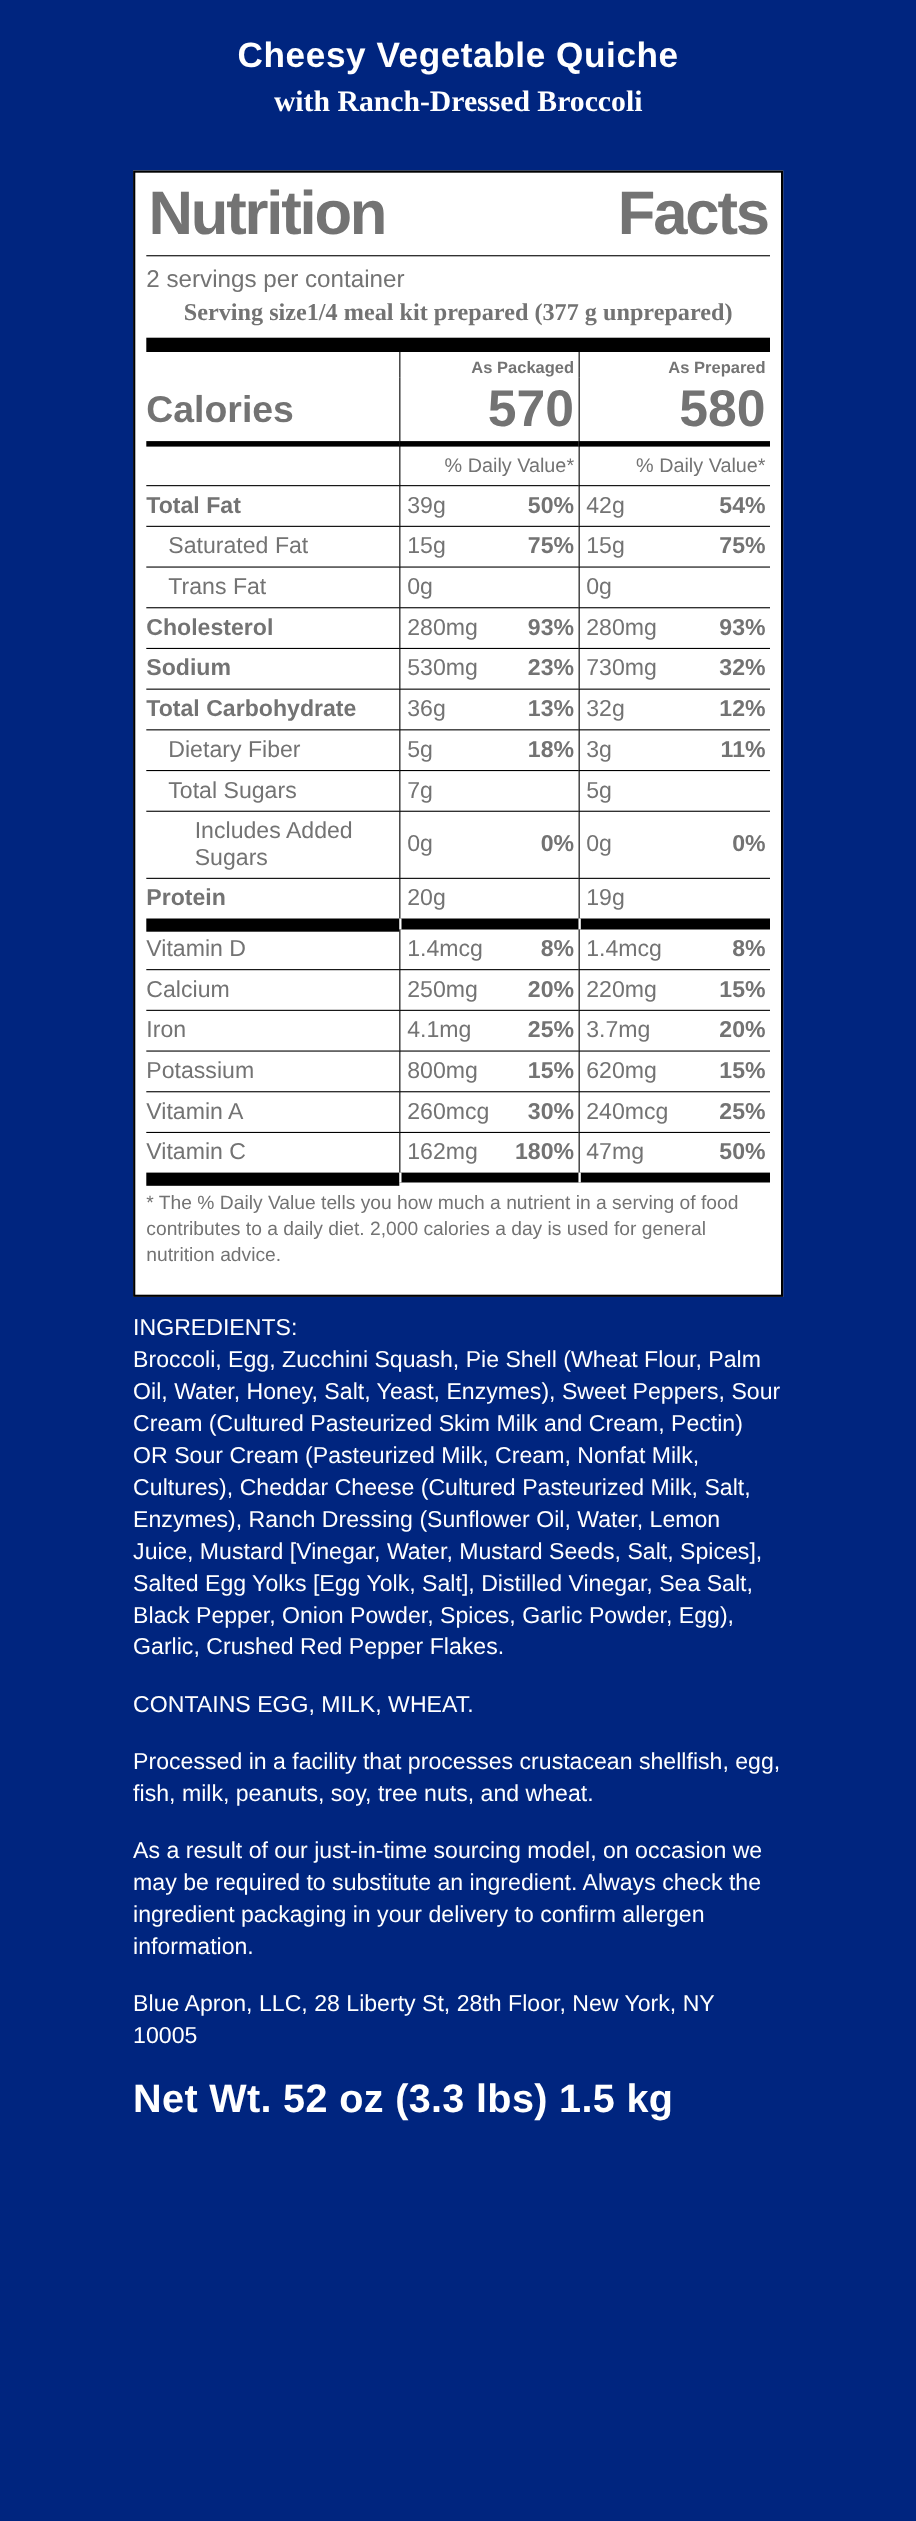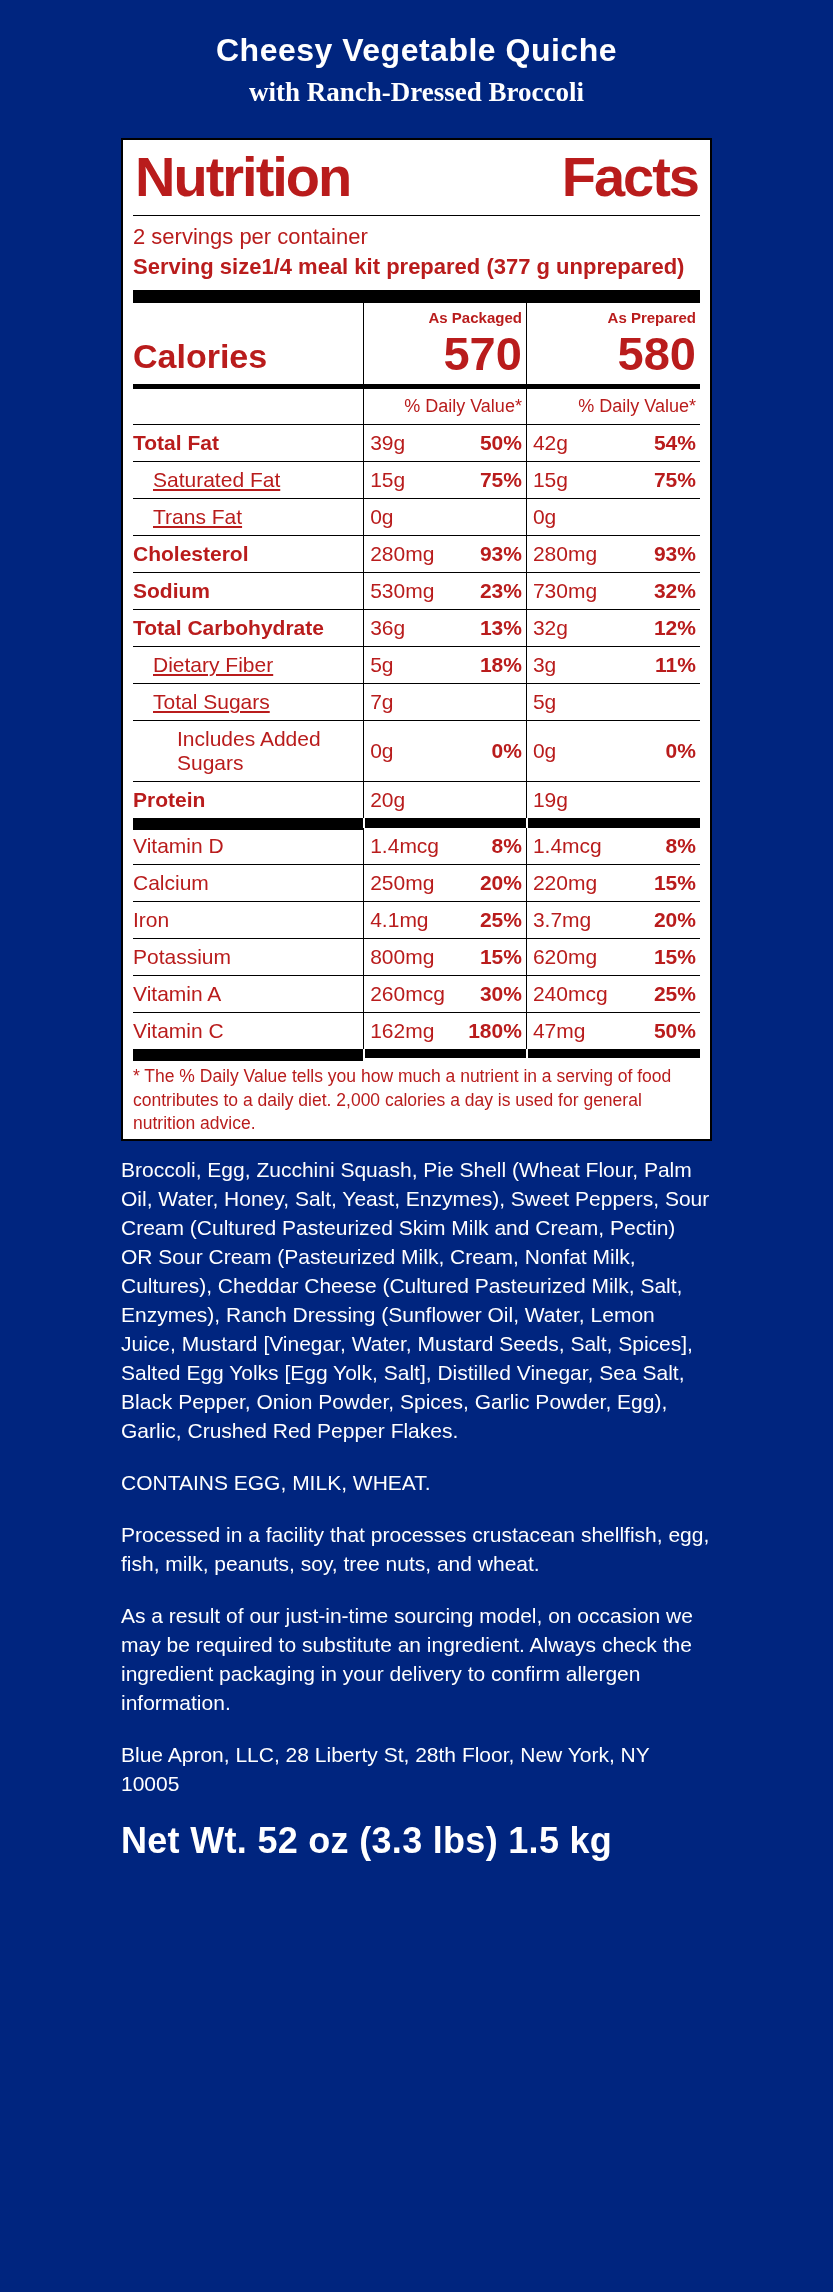--- a/index.html
+++ b/index.html
@@ -8,41 +8,41 @@
     width:833px; height:2292px;
     background:#00257F;
     font-family:"Liberation Sans", sans-serif;
     overflow:hidden;
   }
   .page-header { padding-top:32px; text-align:center; color:#FFFFFF; }
   .title { font-size:32px; font-weight:bold; letter-spacing:0.5px; }
   .subtitle { font-size:27px; font-weight:bold; margin-top:8px;font-family:Liberation Serif, serif; }
 
   .panel {
-    width:591px; margin:30px auto 0;
+    width:591px; margin:47px auto 0;
     background:#FFFFFF; border:2px solid #000;
-    padding:8px 10px 4px; color:#b91c1c;
+    padding:8px 10px 25px; color:#737373;
   }
   .nf-heading {
     display:flex; justify-content:space-between;
     font-weight:bold; font-size:56px; letter-spacing:-2px; line-height:1.05;
     border-bottom:1px solid #000; padding:0 2px 8px;
   }
   .servings { font-size:22px; padding:8px 0 2px; }
-  .serving-size { display:flex; justify-content:flex-start; font-size:22px; font-weight:bold; padding:2px 0 10px; }
+  .serving-size { display:flex; justify-content:center; font-size:22px; font-weight:bold; padding:2px 0 10px;font-family:Liberation Serif, serif; }
   .bar-full { height:13px; background:#000; }
 
   .t-row { display:flex; align-items:stretch; }
   .cell { }
   .c-name { width:40.6%; padding:6px 2px 6px 0; font-size:21px; display:flex; align-items:center; }
   .c-val  { width:28.7%; border-left:1.5px solid #000; display:flex; justify-content:space-between; align-items:center; padding:6px 4px 6px 6px; font-size:21px; }
   .c-val.prep { width:30.7%; }
   .dv { font-weight:bold; }
   .bold { font-weight:bold; }
-  .ind1 { padding-left:20px;text-decoration:underline; }
+  .ind1 { padding-left:20px; }
   .ind2 { padding-left:44px; }
 
   .hdr-row .c-name { padding:6px 0 0; }
   .hdr-row .c-val  { justify-content:flex-end; font-weight:bold; font-size:15px; padding:6px 4px 0 6px; }
   .cal-row .c-name { font-size:34px; font-weight:bold; align-items:flex-end; padding-bottom:8px; }
   .cal-row .c-val  { justify-content:flex-end; align-items:flex-end; font-size:47px; font-weight:bold; line-height:0.95; padding-bottom:8px; }
   .dv-row > .cell { border-top:5px solid #000; }
   .dv-row .c-val { justify-content:flex-end; font-weight:normal; font-size:18px; padding-top:7px; padding-bottom:7px; }
   .sep > .cell { border-top:1px solid #000; }
 
@@ -290,19 +290,20 @@
   <div class="t-row bar-row thin-bar">
     <div class="cell c-name"></div>
     <div class="cell c-val"></div>
     <div class="cell c-val prep"></div>
   </div>
 
   <div class="footnote">* The % Daily Value tells you how much a nutrient in a serving of food contributes to a daily diet. 2,000 calories a day is used for general nutrition advice.</div>
 </div>
 
 <div class="info">
+  <p>INGREDIENTS:</p>
   <p>Broccoli, Egg, Zucchini Squash, Pie Shell (Wheat Flour, Palm Oil, Water, Honey, Salt, Yeast, Enzymes), Sweet Peppers, Sour Cream (Cultured Pasteurized Skim Milk and Cream, Pectin) OR Sour Cream (Pasteurized Milk, Cream, Nonfat Milk, Cultures), Cheddar Cheese (Cultured Pasteurized Milk, Salt, Enzymes), Ranch Dressing (Sunflower Oil, Water, Lemon Juice, Mustard [Vinegar, Water, Mustard Seeds, Salt, Spices], Salted Egg Yolks [Egg Yolk, Salt], Distilled Vinegar, Sea Salt, Black Pepper, Onion Powder, Spices, Garlic Powder, Egg), Garlic, Crushed Red Pepper Flakes.</p>
   <p class="para">CONTAINS EGG, MILK, WHEAT.</p>
   <p class="para">Processed in a facility that processes crustacean shellfish, egg, fish, milk, peanuts, soy, tree nuts, and wheat.</p>
   <p class="para">As a result of our just-in-time sourcing model, on occasion we may be required to substitute an ingredient. Always check the ingredient packaging in your delivery to confirm allergen information.</p>
   <p class="para">Blue Apron, LLC, 28 Liberty St, 28th Floor, New York, NY 10005</p>
   <div class="net-wt">Net Wt. 52 oz (3.3 lbs) 1.5 kg</div>
 </div>
 
 </body></html>

